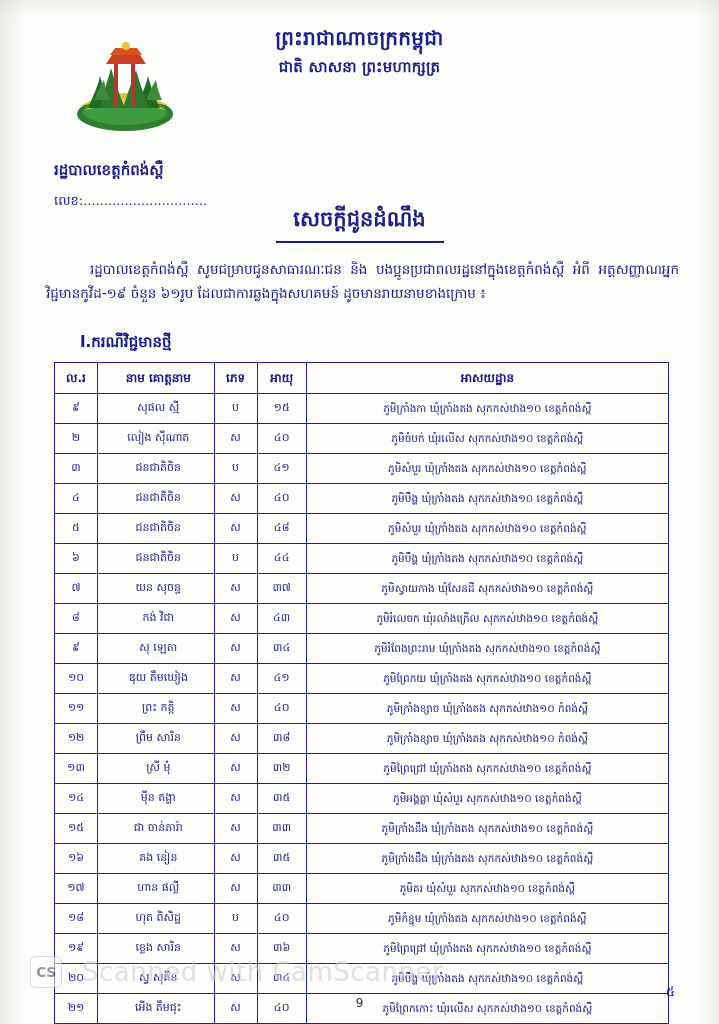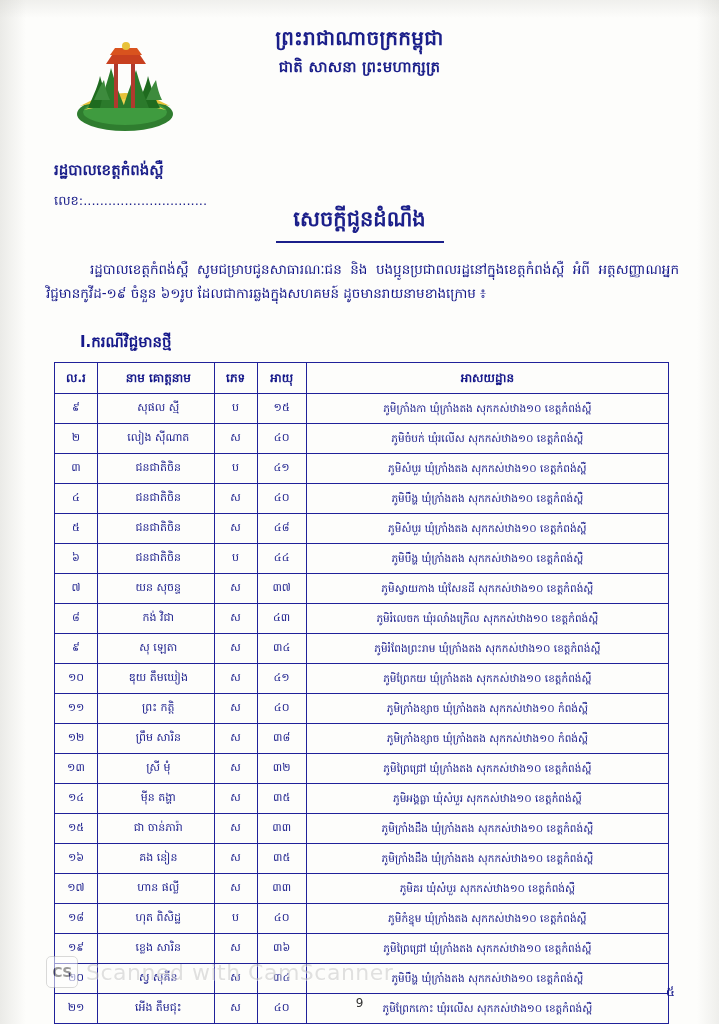--- a/index.html
+++ b/index.html
@@ -193,27 +193,27 @@
     border-radius: 5px;
     background: #ffffff;
     border: 1px solid #bdbdbd;
     color: #4a4a4a;
     font-size: 14px;
     font-weight: bold;
     display: flex;
     align-items: center;
     justify-content: center;
     letter-spacing: -0.5px;
-    margin-left: 16px;
   }
   .cs-text {
     color: #c9c9c9;
-    font-size: 22px;
+    font-size: 26px;
     letter-spacing: 0.5px;
     text-shadow: 0 1px 0 rgba(255,255,255,0.8);
+    margin-left: 12px;
   }
 </style>
 </head>
 <body>
 
 <div class="page">
   <div class="content">
 
     <div class="header">
       <div class="hdr-line1">ព្រះរាជាណាចក្រកម្ពុជា</div>

